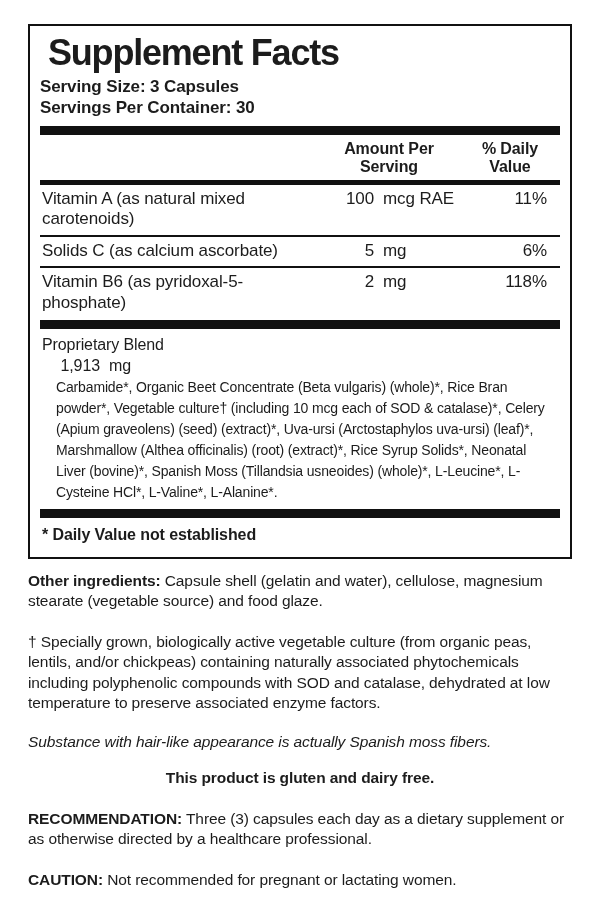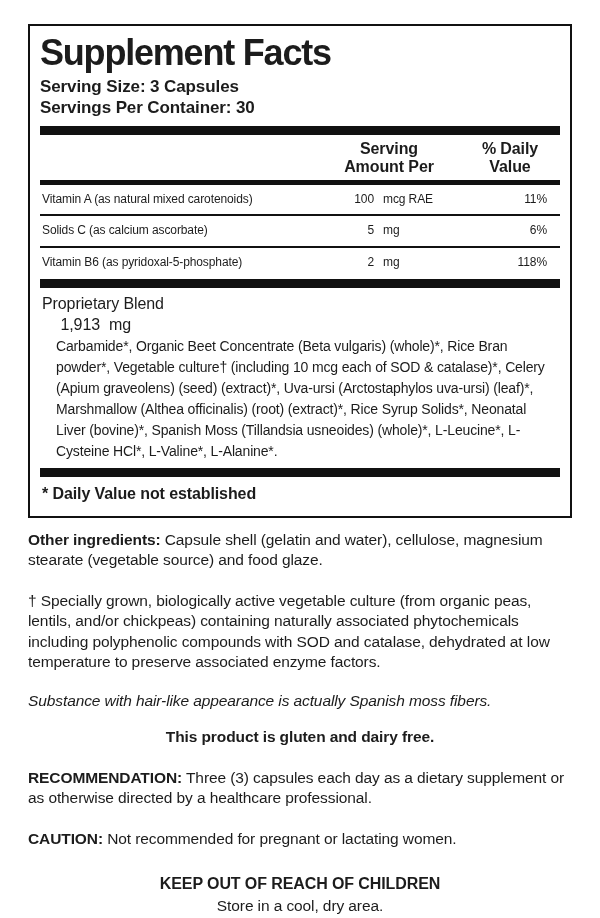--- a/index.html
+++ b/index.html
@@ -18,38 +18,38 @@
   
   .panel {
     border: 2.5px solid #111;
     padding: 8px 10px 8px 10px;
   }
   .panel-title {
     font-size: 36px;
     font-weight: bold;
     letter-spacing: -1.2px;
     line-height: 1.05;
-    margin: 0 0 4px 0;
+    margin: 0 0 4px 8px;
   }
   .serving-line {
     font-size: 17px;
     font-weight: bold;
     line-height: 21px;
   }
   .bar { background: #111; border: none; margin: 0; }
   .bar-thick  { height: 9px; margin-top: 8px; }
   .bar-medium { height: 5px; }
   .hairline   { height: 2px; background: #111; }
 
   .head-row { display: flex; align-items: flex-end; padding: 5px 0 4px 0; }
   .head-spacer { flex: 1; }
   .head-amount { width: 150px; text-align: center; font-weight: bold; font-size: 16px; line-height: 18px; }
   .head-dv     { width: 96px;  text-align: center; font-weight: bold; font-size: 16px; line-height: 18px; padding-right: 4px; }
 
-  .n-row { display: flex; align-items: baseline; font-size: 12px; padding: 4px 0 5px 0; }
+  .n-row { display: flex; align-items: baseline; font-size: 17px; padding: 4px 0 5px 0; }
   .n-name { flex: 1; padding-left: 2px; }
   .n-amount { width: 150px; display: flex; }
   .n-num  { width: 60px; text-align: right; }
   .n-unit { margin-left: 9px; flex: 1; text-align: left; }
   .n-dv   { width: 96px; text-align: right; padding-right: 13px; }
 
   .blend-row { display: flex; align-items: baseline; font-size: 16px; padding: 6px 0 1px 0; flex-direction: column; }
   .blend-ing {
     font-size: 14px;
     line-height: 21px;
@@ -80,22 +80,22 @@
   <div class="panel">
     <div class="panel-title">Supplement Facts</div>
     <div class="serving-line">Serving Size: 3 Capsules</div>
     <div class="serving-line">Servings Per Container: 30</div>
 
     <div class="bar bar-thick"></div>
 
     <div class="head-row">
       <div class="head-spacer"></div>
       <div class="head-amount">
+        <div>Amount Per</div>
         <div>Serving</div>
-        <div>Amount Per</div>
       </div>
       <div class="head-dv">
         <div>% Daily</div>
         <div>Value</div>
       </div>
     </div>
 
     <div class="bar bar-medium"></div>
 
     <div class="n-row">

